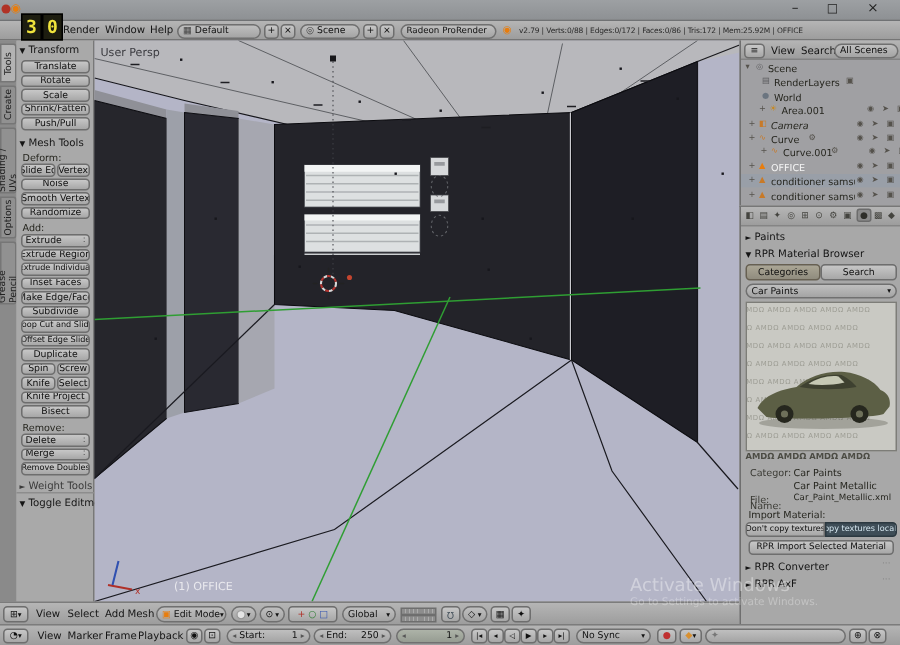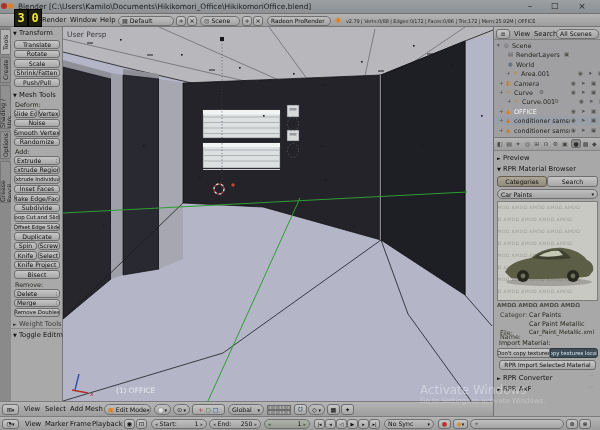--- a/index.html
+++ b/index.html
@@ -25,21 +25,20 @@
   .wmtxt{font-size:4.6px;color:rgba(70,70,55,.34);white-space:nowrap;letter-spacing:.4px;}
 </style>
 </head>
 <body>
 
 <div id="app">
 
   <div class="abs" style="left:0;top:0;width:600px;height:14px;background:linear-gradient(#9da0a3,#8e9194);border-bottom:1px solid #707274;">
     <span class="abs" style="left:1px;top:3px;width:6px;height:6px;border-radius:50%;background:#b03226;"></span>
     <span class="abs" style="left:7px;top:1px;font-size:8px;color:#e87d0d;">◉</span>
-    <span class="abs" style="left:18px;top:2px;font-size:7.4px;color:#1b1b1b;white-space:nowrap;">Blender [C:\Users\Kamilo\Documents\Hikikomori_Office\HikikomoriOffice.blend]</span>
     <span class="abs" style="left:520px;top:1px;width:20px;text-align:center;font-size:9px;color:#222;">–</span>
     <span class="abs" style="left:545px;top:1px;width:20px;text-align:center;font-size:8px;color:#222;">□</span>
     <span class="abs" style="left:572px;top:1px;width:20px;text-align:center;font-size:9px;color:#222;">×</span>
   </div>
 
   <div class="abs grad" style="left:0;top:14px;width:600px;height:13px;border-bottom:1px solid #757575;padding-left:12px;">
     <span class="abs menu" style="left:20px;top:2px;">File</span>
     <span class="abs menu" style="left:42px;top:2px;">Render</span>
     <span class="abs menu" style="left:70px;top:2px;">Window</span>
     <span class="abs menu" style="left:100px;top:2px;">Help</span>
@@ -386,21 +385,21 @@
       <span class="abs" style="left:49.5px;top:2px;font-size:6px;color:#44443f;">⊙</span>
       <span class="abs" style="left:58.8px;top:2px;font-size:6px;color:#44443f;">⚙</span>
       <span class="abs" style="left:68.1px;top:2px;font-size:6px;color:#44443f;">▣</span>
       <span class="abs" style="left:77.4px;top:1px;font-size:6px;color:#2f2f2a;background:#8b8b8b;border:1px solid #6c6c6c;border-radius:2px;padding:0 1px;">●</span>
       <span class="abs" style="left:88.7px;top:2px;font-size:6px;color:#44443f;">▩</span>
       <span class="abs" style="left:98px;top:2px;font-size:6px;color:#44443f;">◆</span>
     </div>
 
     <div class="abs phdr" style="left:3px;top:16px;">
       <span style="font-size:5px;">►</span>
-      <span>Preview</span>
+      <span>Paints</span>
     </div>
     <div class="abs phdr" style="left:3px;top:27px;">
       <span style="font-size:5px;">▼</span>
       <span>RPR Material Browser</span>
     </div>
 
     <div class="abs btn" style="left:3px;top:38px;width:50px;height:11px;background:linear-gradient(#aba695,#908c7e);border-color:#676052;">Categories</div>
     <div class="abs btn" style="left:53px;top:38px;width:51px;height:11px;">Search</div>
 
     <div class="abs fld" style="left:3px;top:51px;width:101px;height:10px;">

